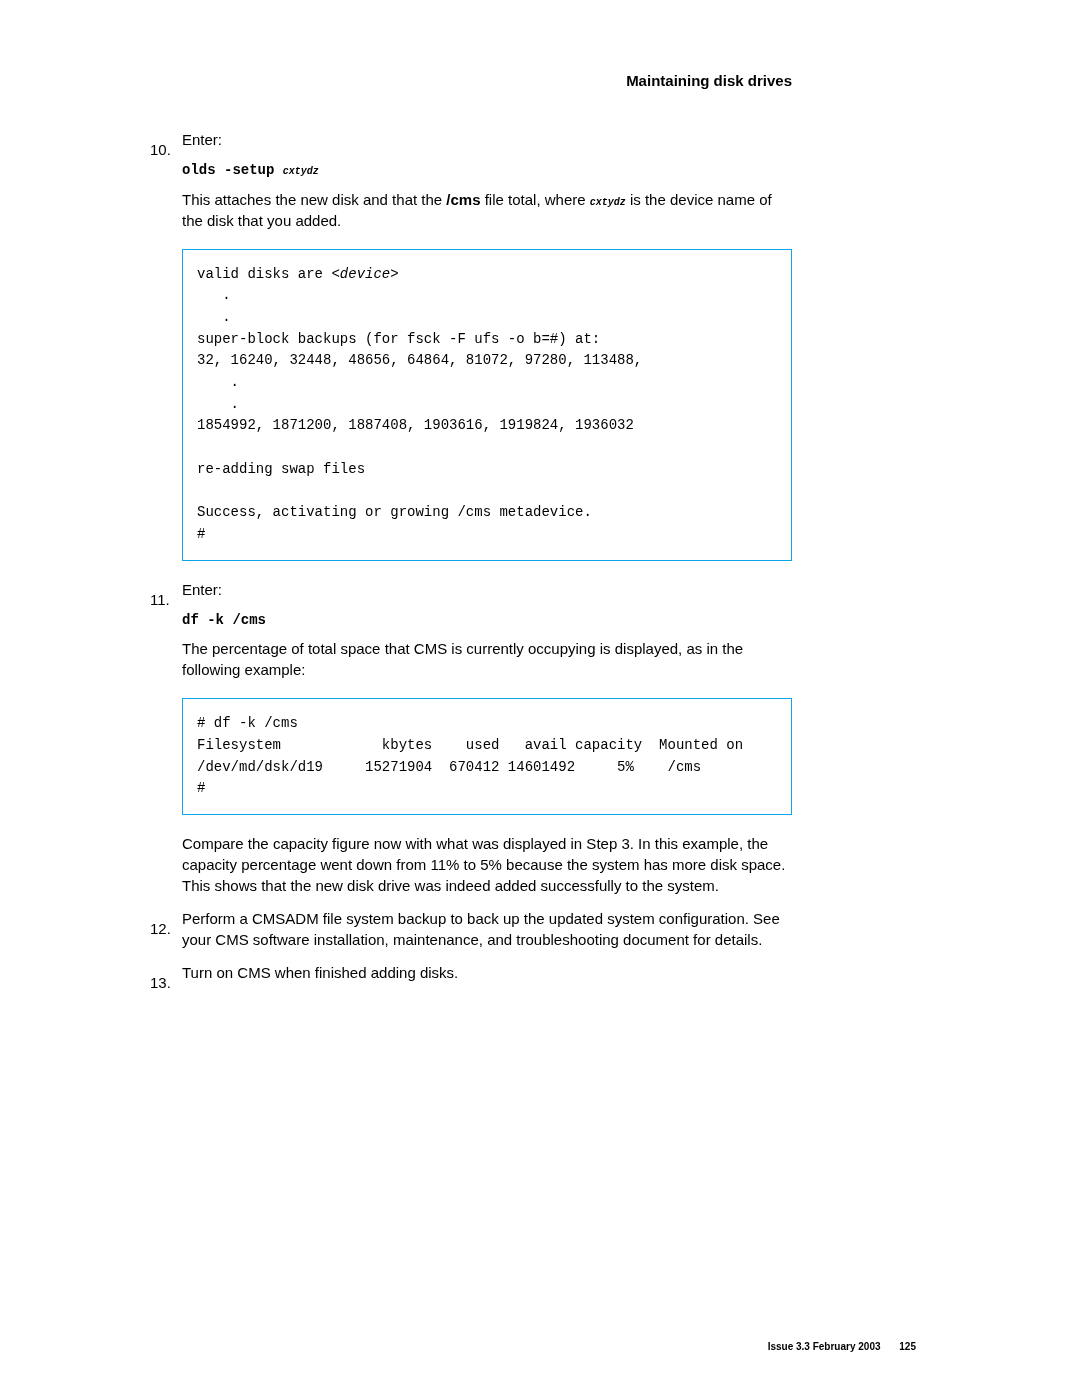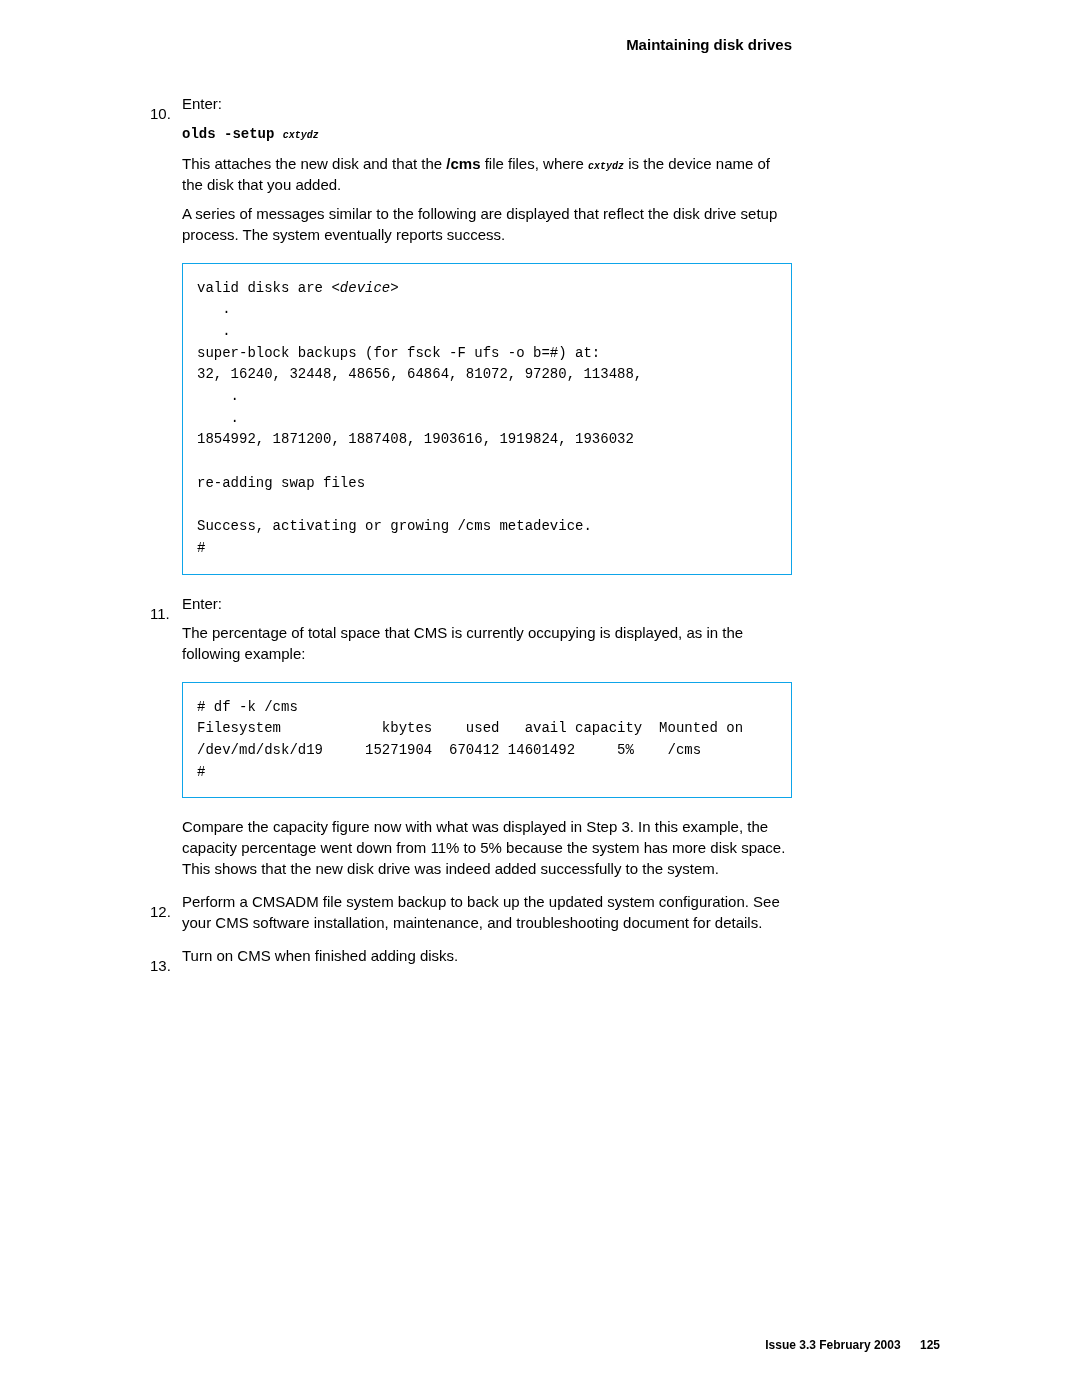--- a/index.html
+++ b/index.html
@@ -8,21 +8,21 @@
     background: #ffffff;
     font-family: Arial, Helvetica, sans-serif;
     font-size: 15px;
     color: #000;
     width: 1080px;
     height: 1397px;
     position: relative;
     box-sizing: border-box;
   }
   .page {
-    padding: 36px 150px 0 150px;
+    padding: 72px 150px 0 150px;
     box-sizing: border-box;
     width: 942px;
   }
   .header-right {
     text-align: right;
     font-weight: bold;
     font-size: 15px;
     margin-bottom: 40px;
   }
   ol.steps {
@@ -67,64 +67,66 @@
     font-size: 14px;
     line-height: 1.55;
     white-space: pre;
     margin: 18px 0 18px 0;
     overflow: hidden;
   }
   pre.terminal .italic { font-style: italic; }
   .footer {
     position: absolute;
     bottom: 45px;
-    right: 140px;
-    font-size: 12px;
+    right: 164px;
+    font-size: 10px;
   }
   .footer .issue { font-weight: bold; }
   .footer .pnum { margin-left: 16px; font-weight: bold; }
 </style>
 </head>
 <body>
 
 <div class="page">
 
   <div class="header-right">Maintaining disk drives</div>
 
   <ol class="steps">
 
     <li>
       <span class="num">10.</span>
       <div class="body-text sub">Enter:</div>
       <div class="body-text sub">
         <span class="cmd">olds -setup </span><span class="cmd-arg">cxtydz</span>
       </div>
       <div class="body-text sub">
-        <span>This attaches the new disk and that the </span><span class="bold">/cms</span><span> file files, where </span><span class="cmd-arg">cxtydz</span><span> is the device name of the disk that you added.</span>
+        <span>This attaches the new disk and that the </span><span class="bold">/cms</span><span> file total, where </span><span class="cmd-arg">cxtydz</span><span> is the device name of the disk that you added.</span>
       </div>
-      <div class="body-text sub">A series of messages similar to the following are displayed that reflect the disk drive setup process. The system eventually reports success.</div>
 
       <pre class="terminal"><span>valid disks are </span><span class="italic">&lt;device&gt;</span><span>
    .
    .
 super-block backups (for fsck -F ufs -o b=#) at:
 32, 16240, 32448, 48656, 64864, 81072, 97280, 113488,
     .
     .
 1854992, 1871200, 1887408, 1903616, 1919824, 1936032
 
 re-adding swap files
 
 Success, activating or growing /cms metadevice.
 #</span></pre>
     </li>
 
     <li>
       <span class="num">11.</span>
       <div class="body-text sub">Enter:</div>
+      <div class="body-text sub">
+        <span class="cmd">df -k /cms</span>
+      </div>
       <div class="body-text sub">The percentage of total space that CMS is currently occupying is displayed, as in the following example:</div>
 
       <pre class="terminal"><span># df -k /cms
 Filesystem            kbytes    used   avail capacity  Mounted on
 /dev/md/dsk/d19     15271904  670412 14601492     5%    /cms
 #</span></pre>
 
       <div class="body-text sub">Compare the capacity figure now with what was displayed in Step 3. In this example, the capacity percentage went down from 11% to 5% because the system has more disk space. This shows that the new disk drive was indeed added successfully to the system.</div>
     </li>
 

